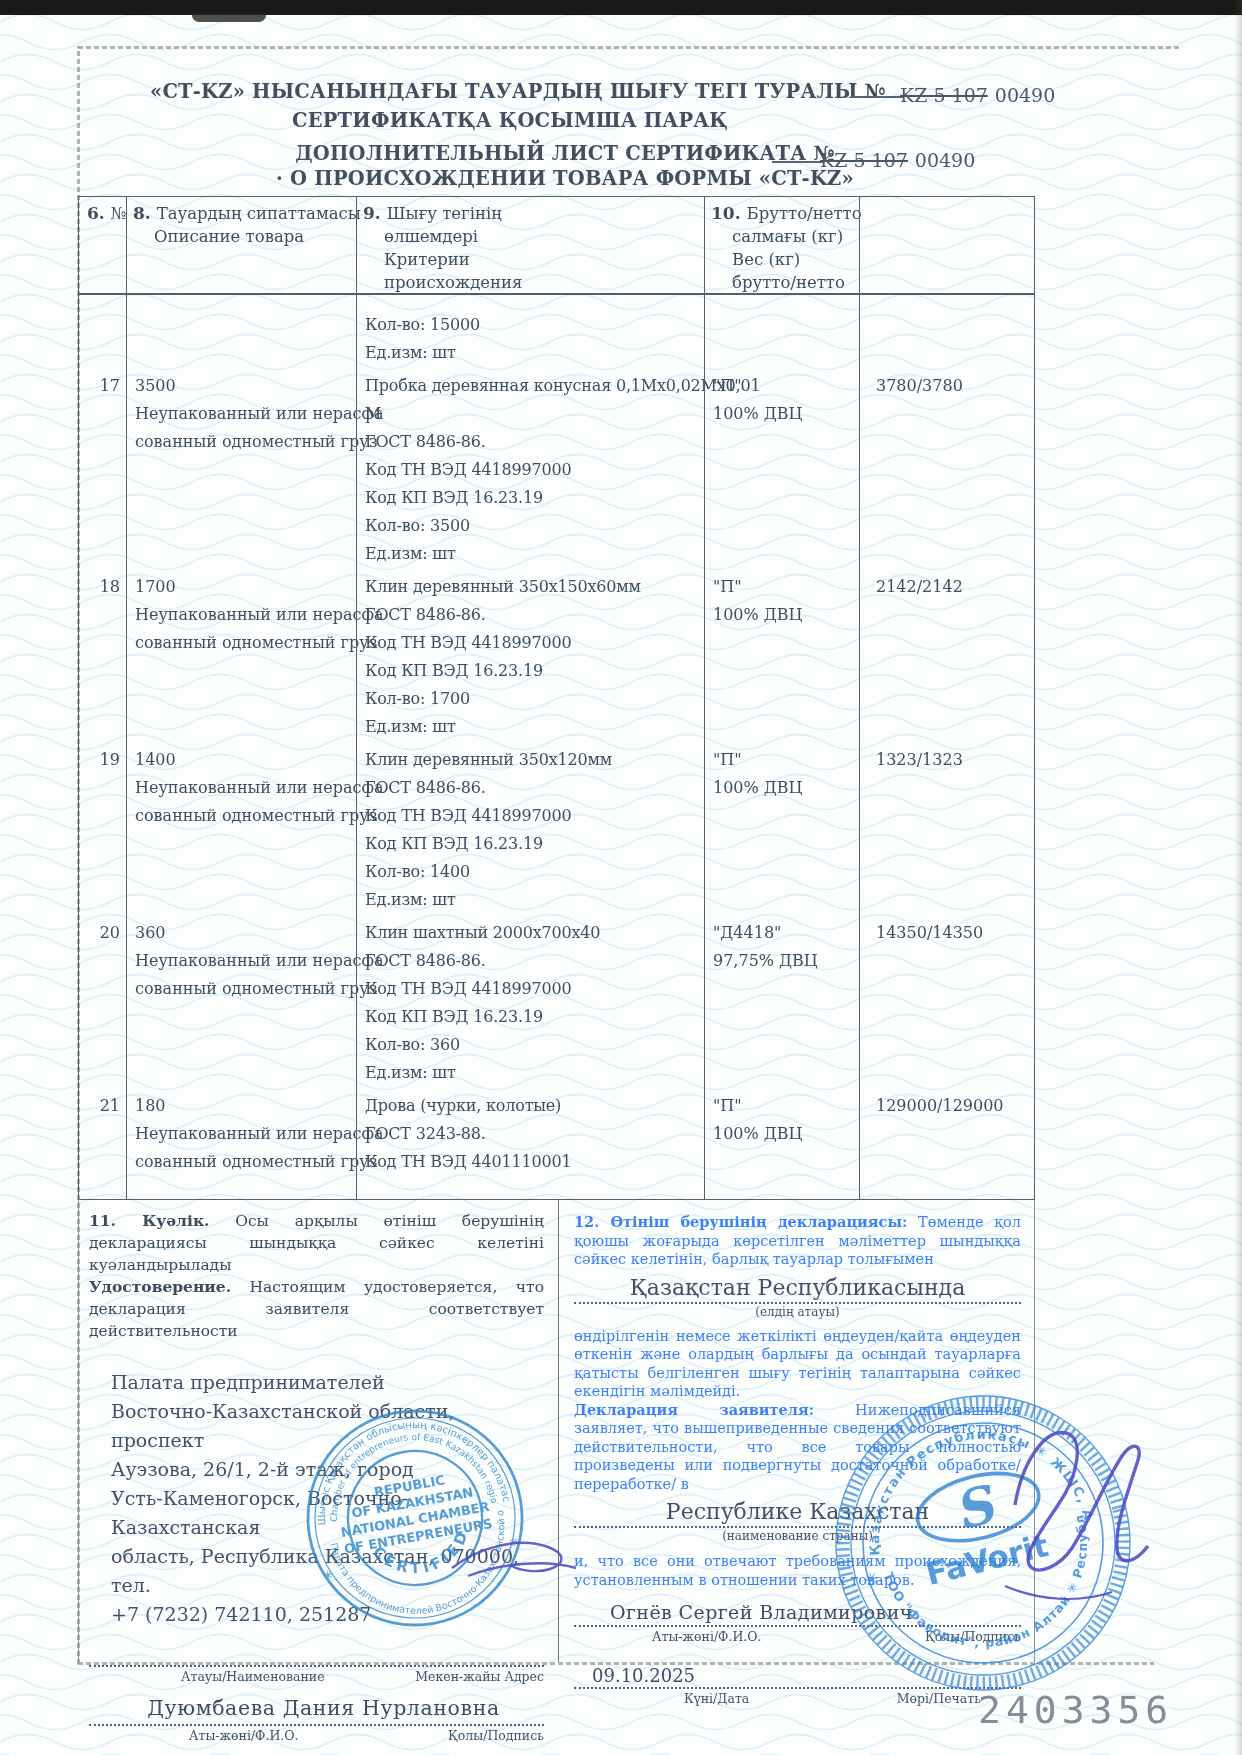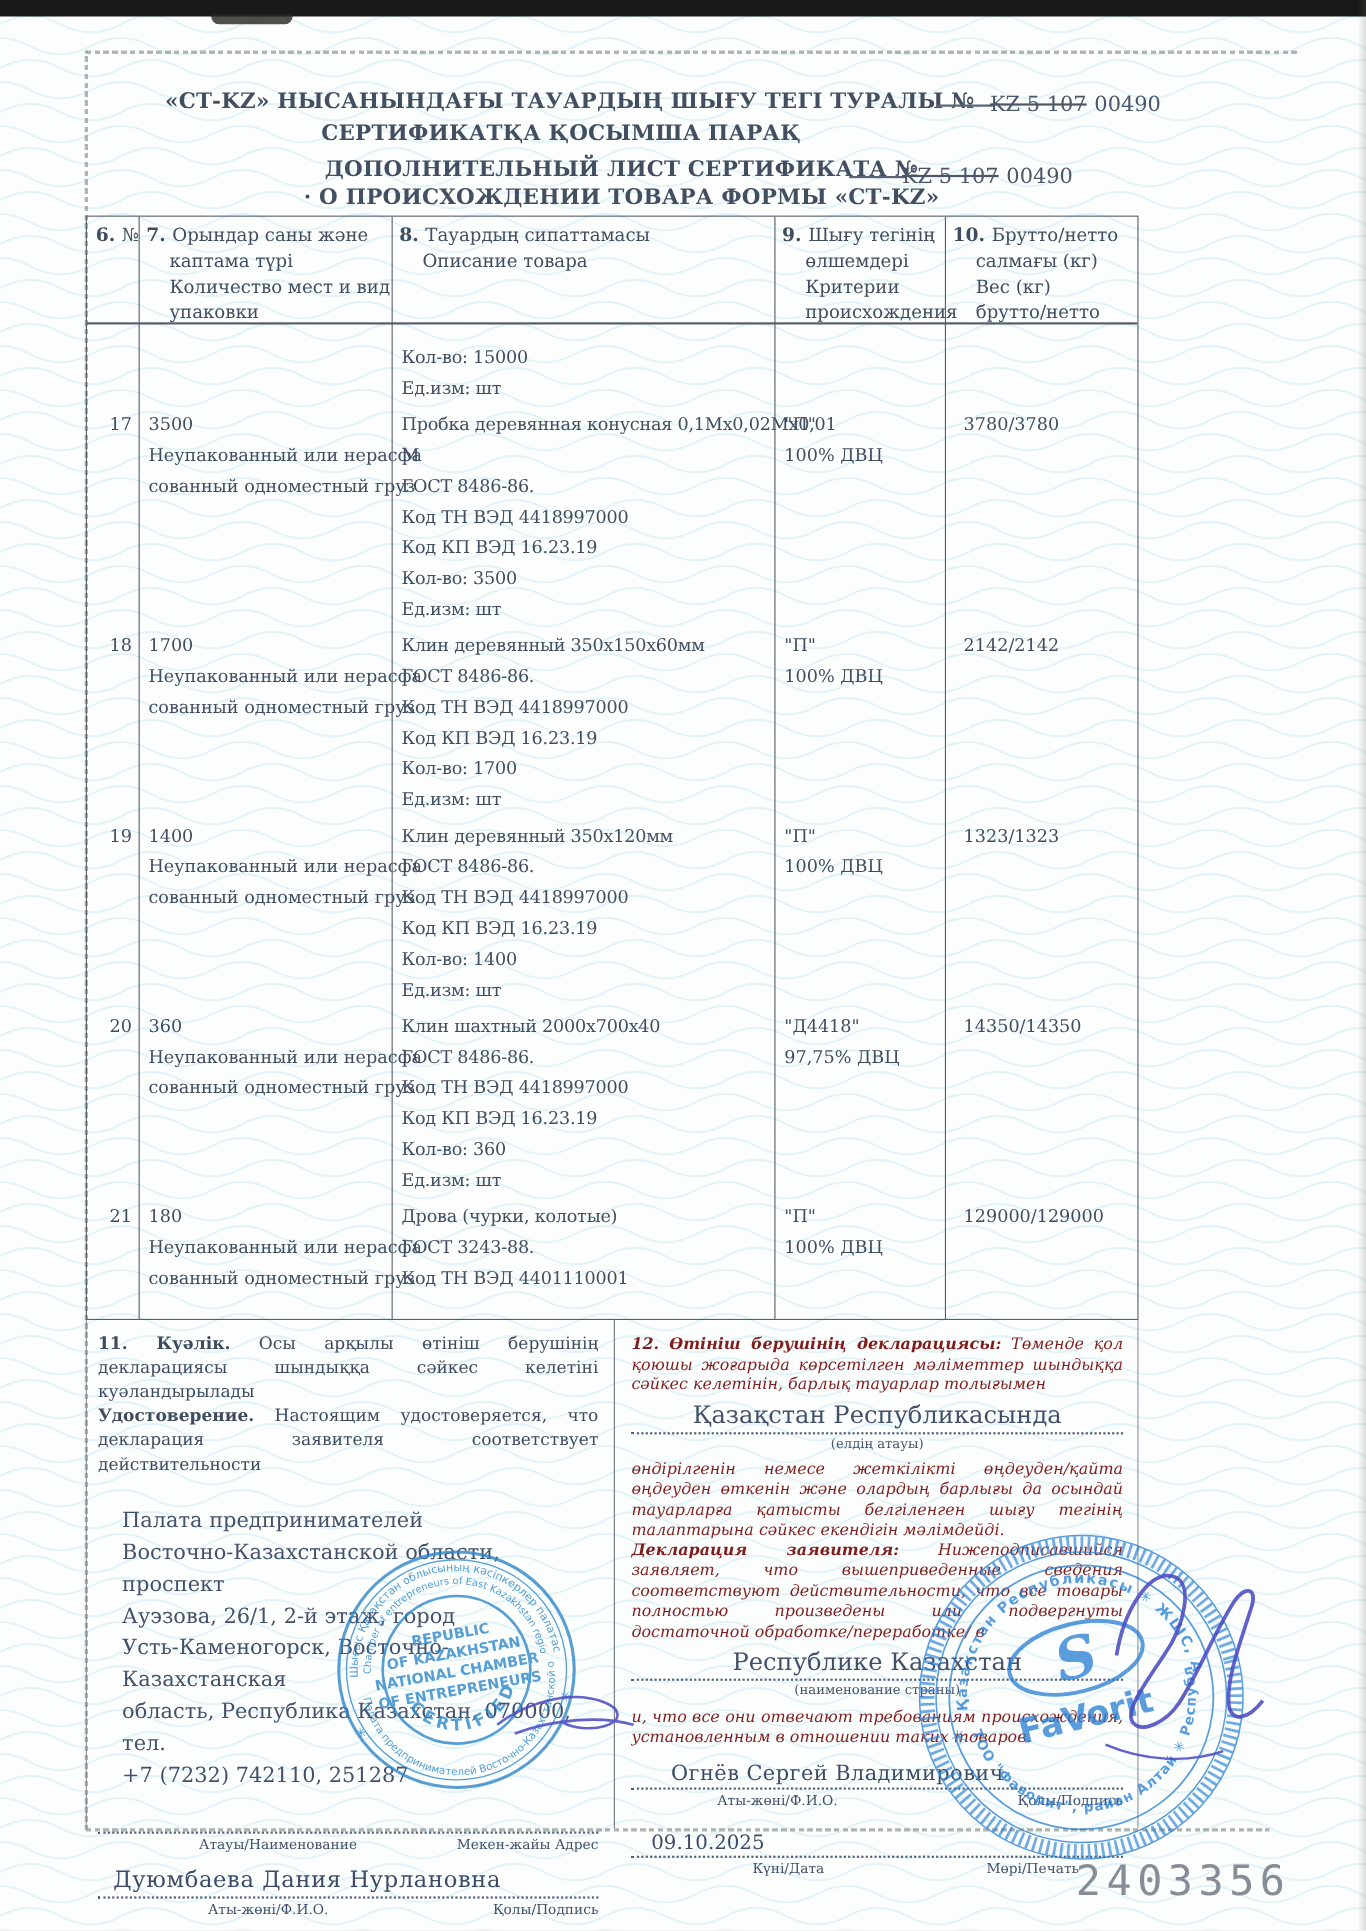--- a/index.html
+++ b/index.html
@@ -48,23 +48,23 @@
   .bbox{position:absolute;left:78px;top:1200px;width:957px;height:462px;box-sizing:border-box;
         border-left:1.4px solid #8a919b;border-right:1.4px solid #8a919b;}
   .bdiv{position:absolute;left:479px;top:0;bottom:0;width:1.4px;background:#6d7481;}
   .sec11{position:absolute;left:0;top:0;width:479px;height:100%;box-sizing:border-box;padding:10px 14px 0 10px;}
   .sec12{position:absolute;left:480px;top:0;right:0;height:100%;box-sizing:border-box;padding:13px 13px 0 15px;}
   .lead11{font-size:15.5px;line-height:22px;text-align:justify;color:#3f4a5e;}
   .addr{margin-top:26px;margin-left:22px;font-size:19px;line-height:29px;color:#44506a;}
   .sigline{border-bottom:2px dotted #55617a;}
   .lblrow{display:flex;justify-content:space-between;font-size:12.5px;color:#42506a;padding-top:2px;}
   .s11-r1{margin-top:14px;height:22px;}
-  .s11-name{margin-top:12px;font-size:20.5px;letter-spacing:.6px;color:#3e4a66;padding-left:14px;height:28px;}
+  .s11-name{margin-top:12px;font-size:20.5px;letter-spacing:.6px;color:#3e4a66;padding-left:14px;height:28px;text-align:center;}
   .s11-date{margin-top:22px;font-size:19px;padding-left:14px;height:24px;color:#3e4a66;}
-  .p12{font-size:14.5px;line-height:18.5px;text-align:justify;color:#7f1d1d;font-style:italic;}
+  .p12{font-size:14.5px;line-height:18.5px;text-align:justify;color:#3b82f6;}
   .country{margin-top:6px;text-align:center;font-size:22px;color:#44506a;border-bottom:2px dotted #55617a;padding-bottom:2px;}
   .caption{ text-align:center;font-size:12px;color:#46526c;padding-top:1px;}
   .s12-name{margin-top:12px;font-size:19px;letter-spacing:.4px;color:#3e4a66;padding-left:36px;height:24px;}
   .s12-date{margin-top:21px;font-size:18px;padding-left:18px;height:22px;color:#3e4a66;}
   b.ld{font-weight:bold;}
   
   .stamp{position:absolute;pointer-events:none;}
   .chamber{left:295px;top:1398px;}
   .favorit{left:828px;top:1388px;}
   .sigs{position:absolute;left:0;top:0;pointer-events:none;}
@@ -105,26 +105,20 @@
   </div>
 
   <div class="tbl">
     <div class="vline" style="left:47px"></div>
     <div class="vline" style="left:277px"></div>
     <div class="vline" style="left:625px"></div>
     <div class="vline" style="left:780px"></div>
     <div class="thead" id="thead">
         <div class="th c6">
           <div class="thl"><b>6. </b>№</div>
-        </div>
-        <div class="th c7">
-          <div class="thl"><b>7. </b>Орындар саны және</div>
-          <div class="thl ind">каптама түрі</div>
-          <div class="thl ind">Количество мест и вид</div>
-          <div class="thl ind">упаковки</div>
         </div>
         <div class="th c8">
           <div class="thl"><b>8. </b>Тауардың сипаттамасы</div>
           <div class="thl ind">Описание товара</div>
         </div>
         <div class="th c9">
           <div class="thl"><b>9. </b>Шығу тегінің</div>
           <div class="thl ind">өлшемдері</div>
           <div class="thl ind">Критерии</div>
           <div class="thl ind">происхождения</div>

